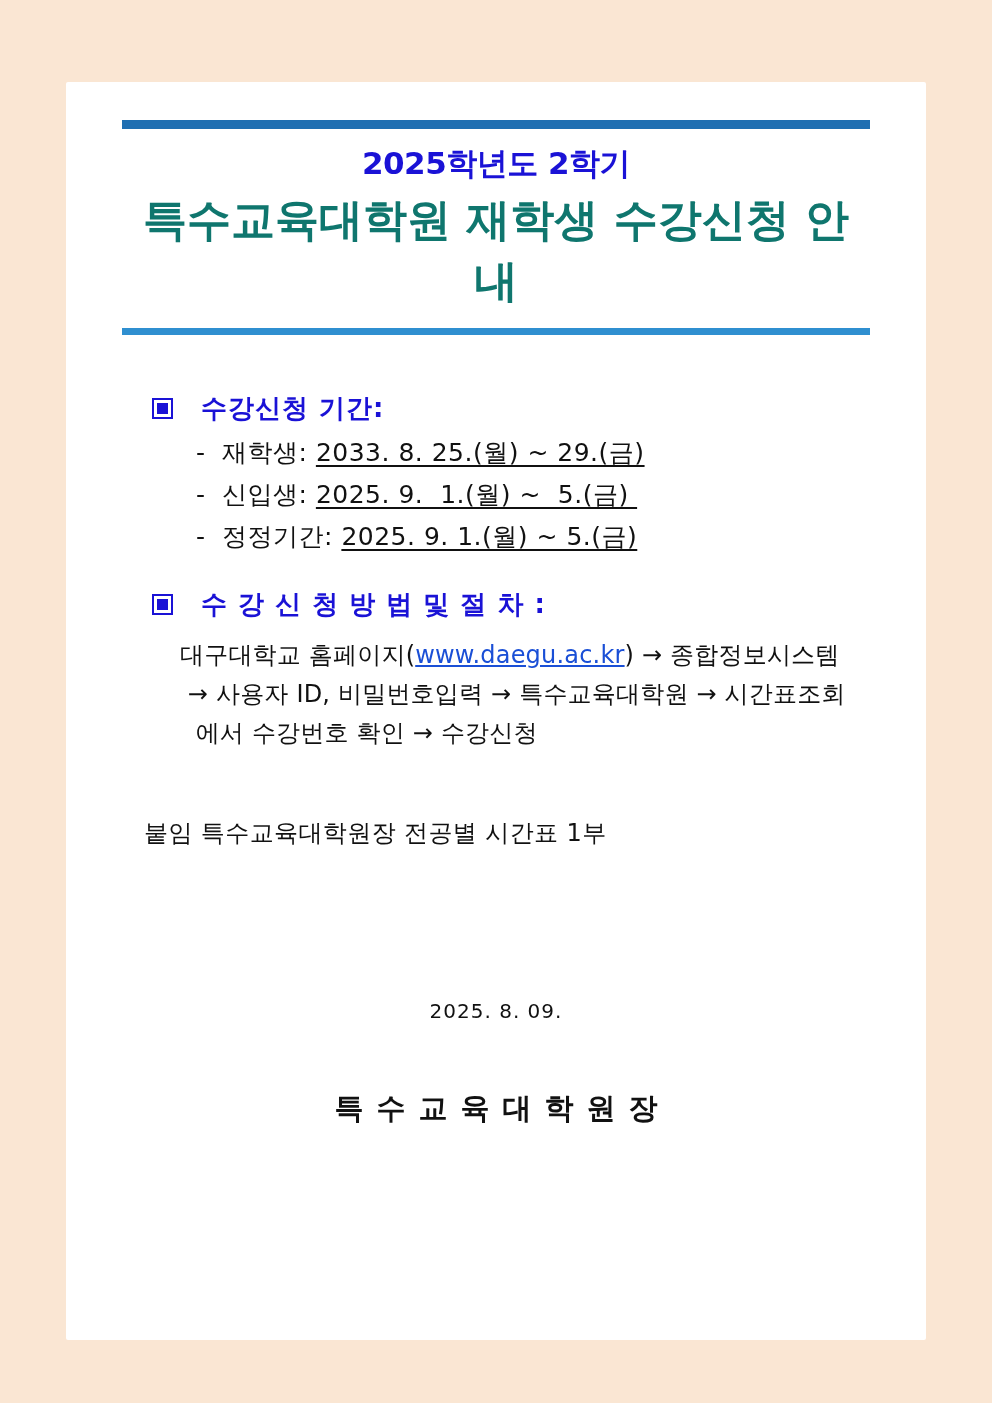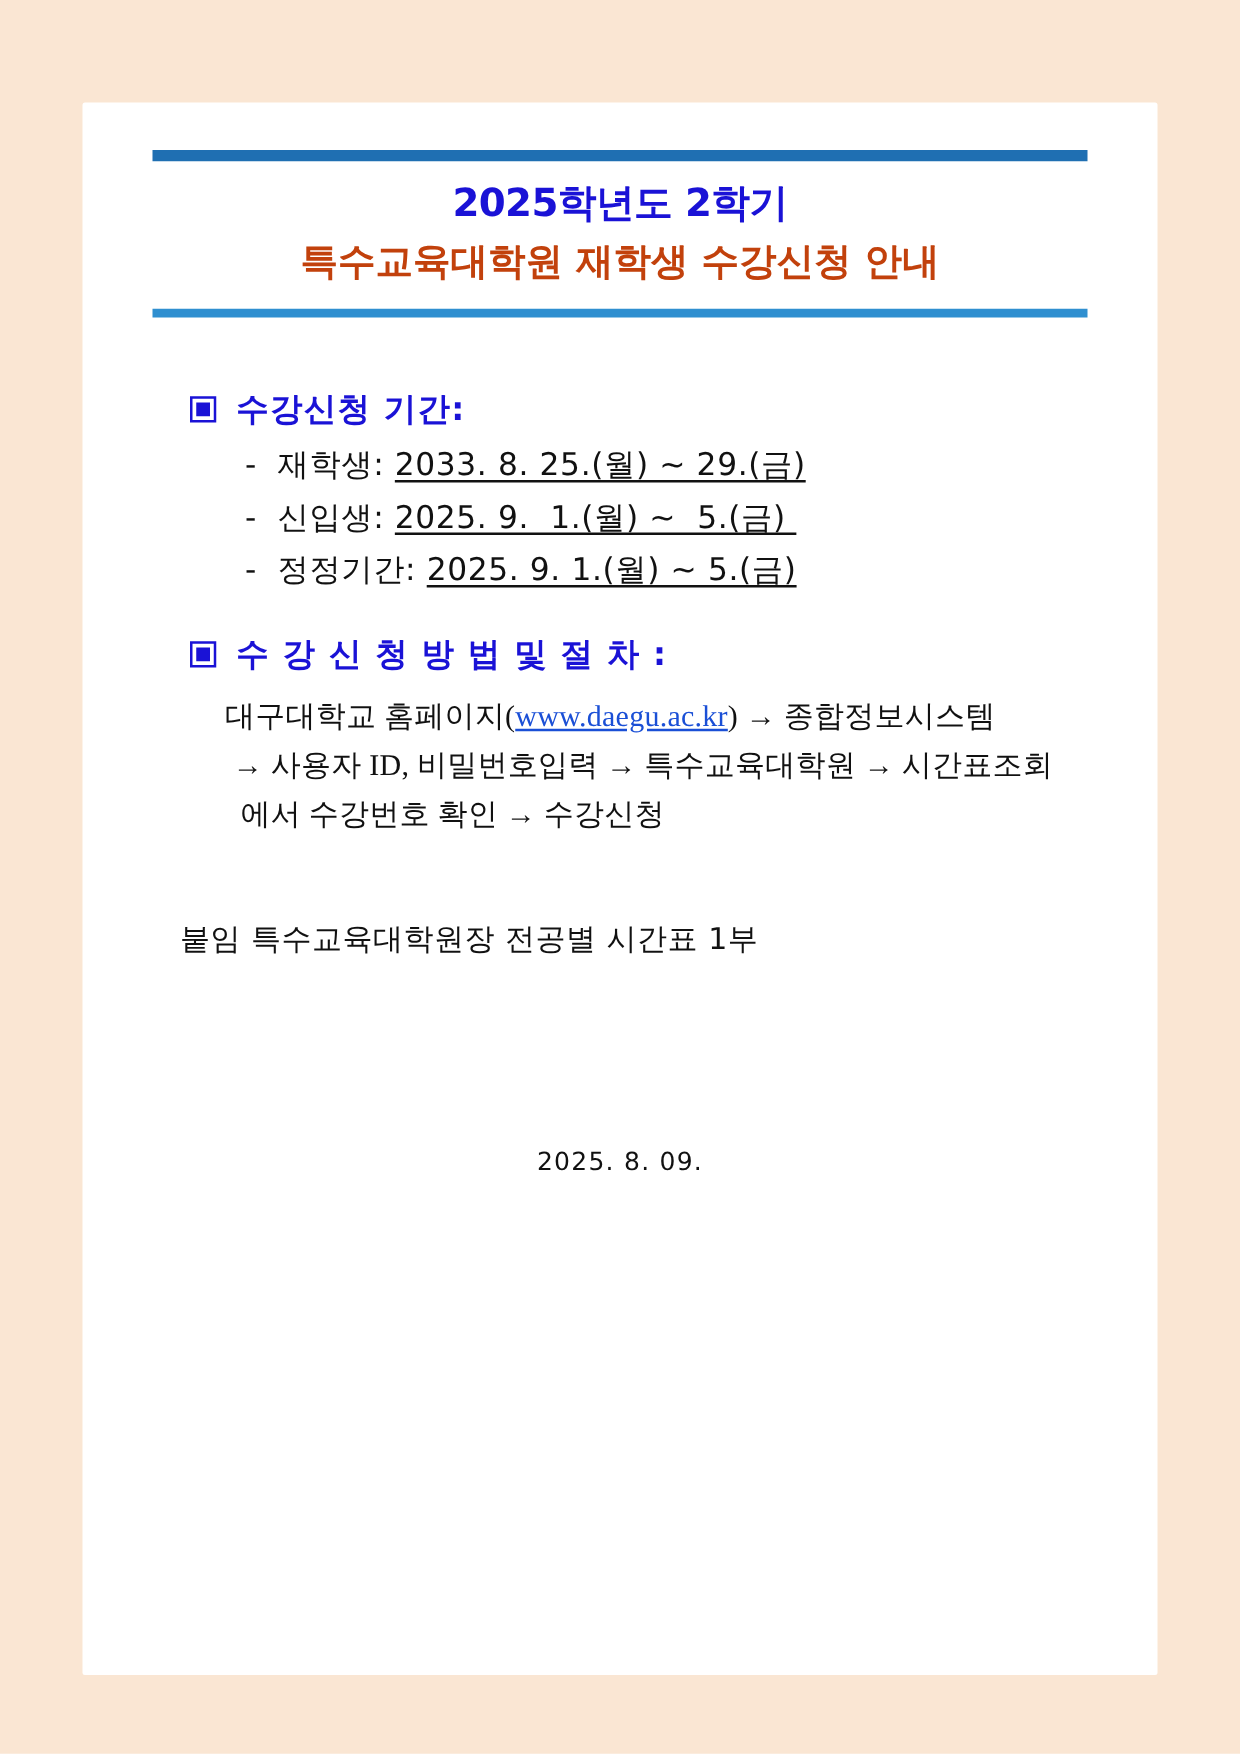--- a/index.html
+++ b/index.html
@@ -43,37 +43,37 @@
     padding: 14px 0 6px 0;
   }
   .title-line1 {
     color: #1a12d6;
     font-weight: bold;
     font-size: 31px;
     letter-spacing: -0.5px;
     line-height: 1.35;
   }
   .title-line2 {
-    color: #c2410c;
-    font-weight: bold;
-    font-size: 30px;
+    color: #0f766e;
+    font-weight: bold;
+    font-size: 44px;
     letter-spacing: 0px;
     line-height: 1.4;
     margin-top: 4px;
   }
   .body-area {
     margin: 56px 0 0 0;
     padding: 0 52px;
     font-size: 25px;
     color: #111;
   }
   .section-head {
     display: flex;
     align-items: center;
-    gap: 16px;
+    gap: 28px;
     margin-bottom: 10px;
   }
   .sq-icon {
     display: inline-block;
     width: 17px;
     height: 17px;
     border: 2px solid #1a12d6;
     position: relative;
     flex: none;
     margin-left: 34px;
@@ -112,21 +112,20 @@
     text-decoration: underline;
     text-underline-offset: 4px;
     white-space: pre;
   }
   .method-block {
     margin-top: 14px;
     padding-left: 62px;
     font-size: 24px;
     line-height: 1.62;
     letter-spacing: 0.2px;
-    font-family: Liberation Serif, serif;
   }
   .method-line {
     white-space: pre;
   }
   .link {
     color: #1a4fd6;
     text-decoration: underline;
   }
   .attach {
     margin-top: 64px;
@@ -203,15 +202,16 @@
         <div class="method-line"><span>대구대학교 홈페이지(</span><span class="link">www.daegu.ac.kr</span><span>) → 종합정보시스템</span></div>
         <div class="method-line"> → 사용자 ID, 비밀번호입력 → 특수교육대학원 → 시간표조회</div>
         <div class="method-line">  에서 수강번호 확인 → 수강신청</div>
       </div>
     </div>
 
     <div class="attach">붙임 특수교육대학원장 전공별 시간표  1부</div>
 
     <div class="date">2025. 8. 09.</div>
 
+    <div class="signer">특수교육대학원장</div>
 
   </div>
 </div>
 
 </body></html>

